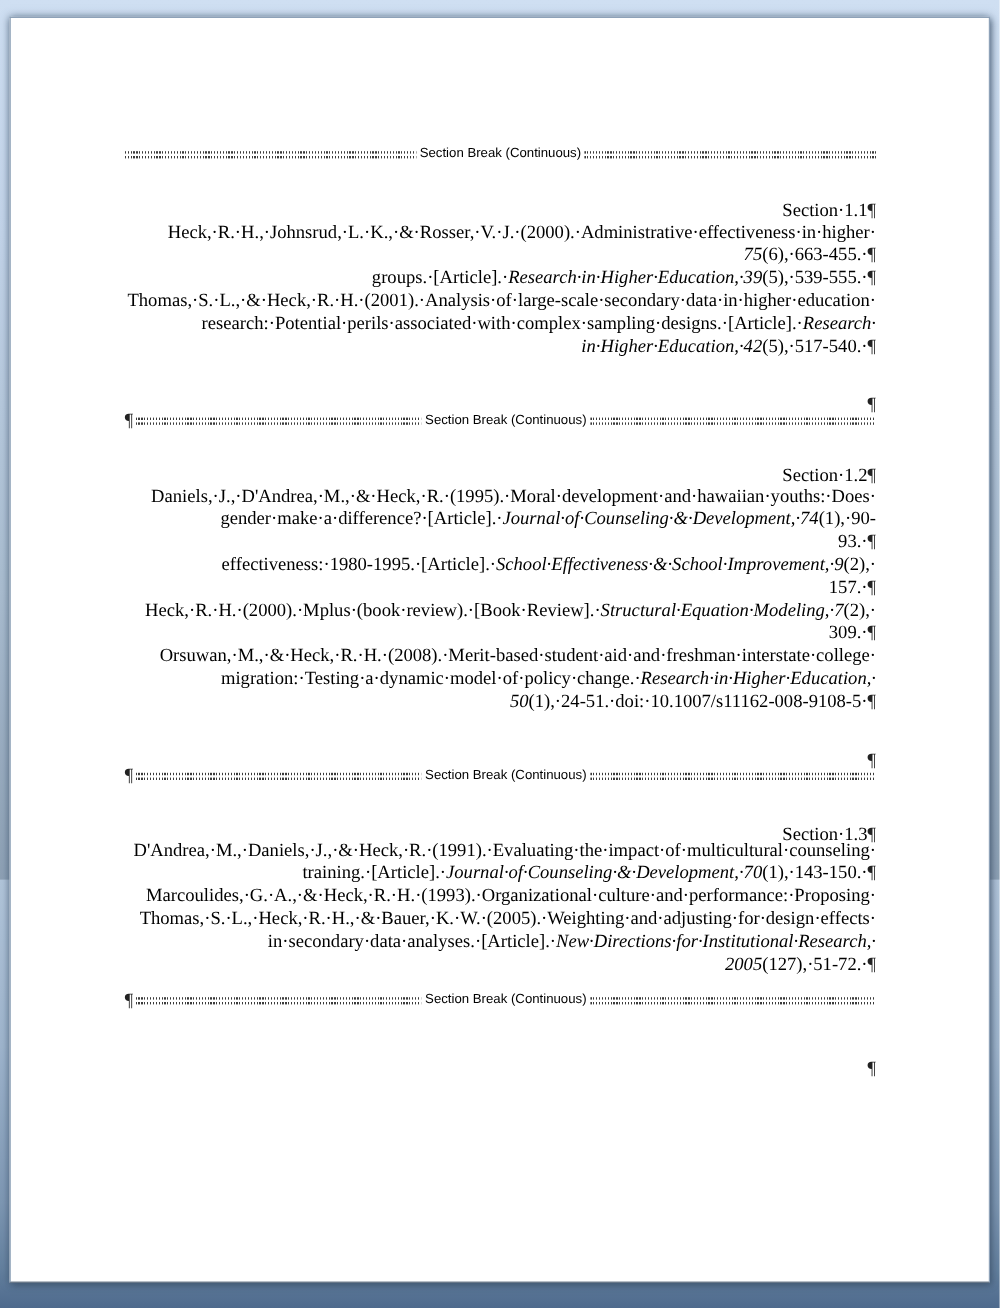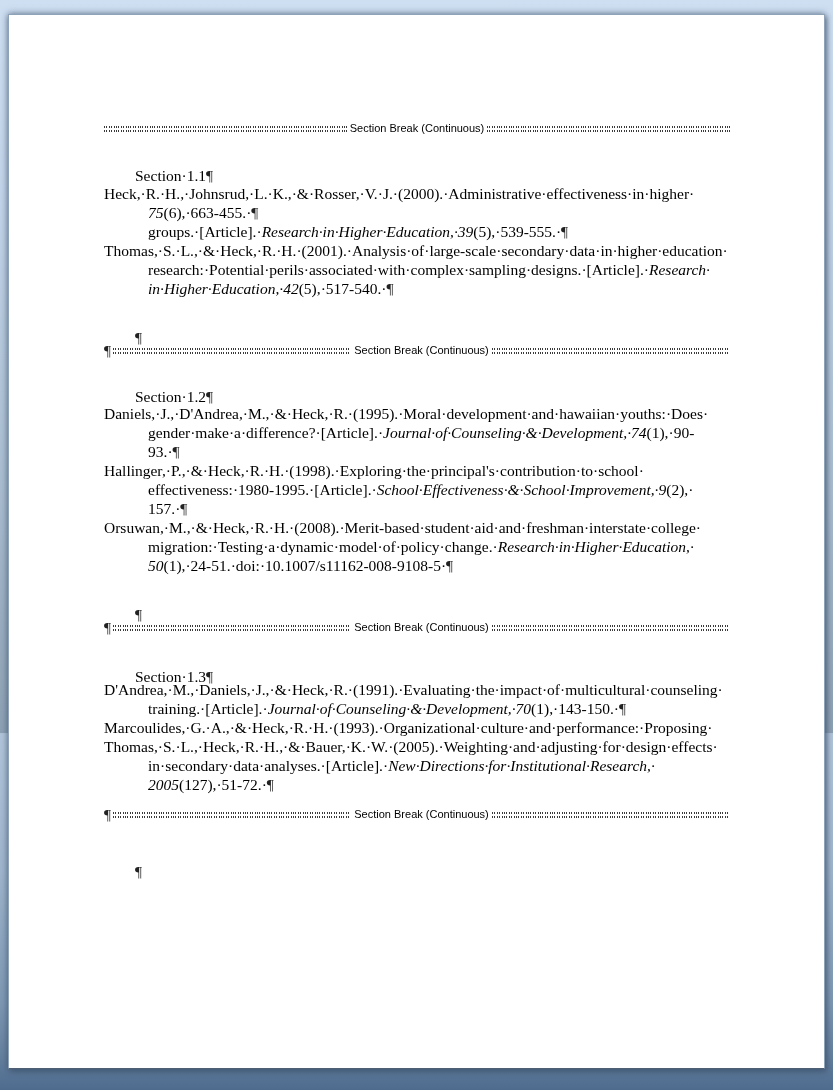--- a/index.html
+++ b/index.html
@@ -12,20 +12,21 @@
     background:linear-gradient(180deg,
       #cfdff2 0%,
       #c3d4e9 18%,
       #aabdd0 45%,
       #8da0b4 67.2%,
       #b2c5da 67.3%,
       #9fb5cd 80%,
       #7e97b3 92%,
       #64809e 97%,
       #4e6a8d 100%);
+    text-align:right;
   }
   .page{
     position:absolute;left:8px;top:14px;width:815px;height:1053px;
     background:#ffffff;
     border:1px solid #8ea2b8;
     border-bottom-color:#4e5f73;
     box-shadow:0 0 7px rgba(60,82,108,.8), 2px 3px 5px rgba(55,75,100,.45);
     overflow:hidden;
   }
   .content{
@@ -115,23 +116,26 @@
       <div class="line heading-line m-heading2">
         <span>Section·1.2</span><span class="pilcrow">¶</span>
       </div>
       <div class="m-refs2">
           <div>
             <div class="line"><span>Daniels,·J.,·D'Andrea,·M.,·&amp;·Heck,·R.·(1995).·Moral·development·and·hawaiian·youths:·Does·</span></div>
             <div class="line indent"><span>gender·make·a·difference?·[Article].·</span><span class="it">Journal·of·Counseling·&amp;·Development,·74</span><span>(1),·90-</span></div>
             <div class="line indent"><span>93.·</span><span class="pilcrow">¶</span></div>
           </div>
           <div>
-            <div class="line"><span>Hallinger,·P.,·&amp;·Heck,·R.·H.·(1998).·Exploring·the·principal's·contribution·to·school·</span></div>
             <div class="line indent"><span>effectiveness:·1980-1995.·[Article].·</span><span class="it">School·Effectiveness·&amp;·School·Improvement,·9</span><span>(2),·</span></div>
             <div class="line indent"><span>157.·</span><span class="pilcrow">¶</span></div>
+          </div>
+          <div>
+            <div class="line"><span>Heck,·R.·H.·(2000).·Mplus·(book·review).·[Book·Review].·</span><span class="it">Structural·Equation·Modeling,·7</span><span>(2),·</span></div>
+            <div class="line indent"><span>309.·</span><span class="pilcrow">¶</span></div>
           </div>
           <div>
             <div class="line"><span>Orsuwan,·M.,·&amp;·Heck,·R.·H.·(2008).·Merit-based·student·aid·and·freshman·interstate·college·</span></div>
             <div class="line indent"><span>migration:·Testing·a·dynamic·model·of·policy·change.·</span><span class="it">Research·in·Higher·Education,·</span></div>
             <div class="line indent"><span class="it">50</span><span>(1),·24-51.·doi:·10.1007/s11162-008-9108-5·</span><span class="pilcrow">¶</span></div>
           </div>
         </div>
 
       <div class="line m-empty-b">
         <span class="pilcrow">¶</span>

